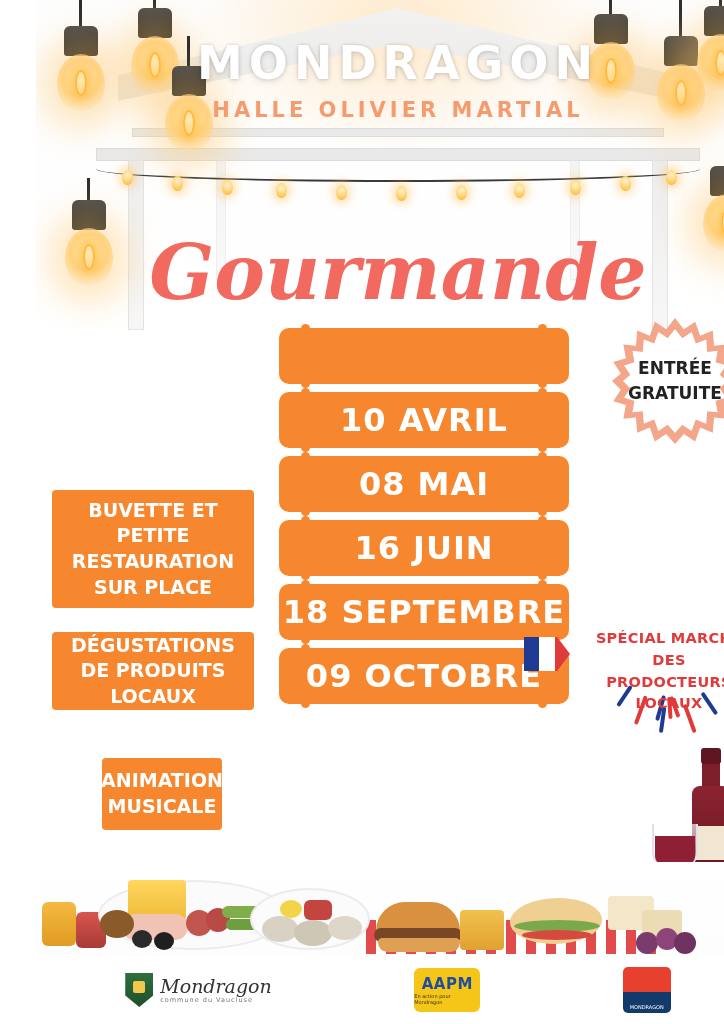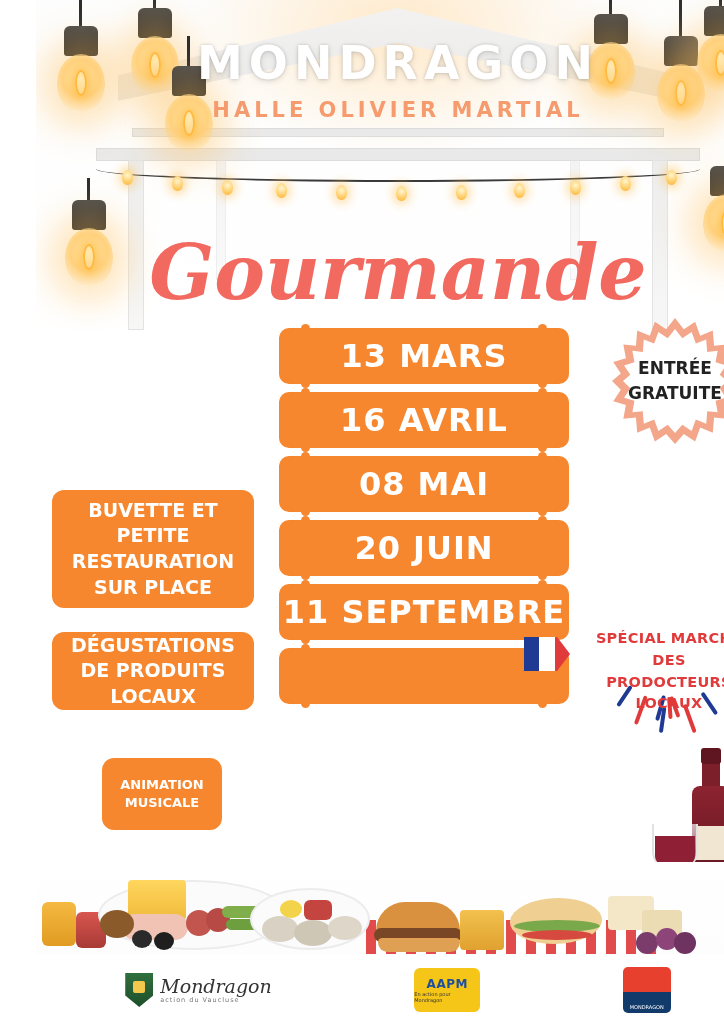--- a/index.html
+++ b/index.html
@@ -124,35 +124,35 @@
     position: absolute; bottom: -4px; width: 9px; height: 9px; border-radius: 50%;
     background: #f6872e;
   }
   .pill .knob-b.l { left: 22px; }
   .pill .knob-b.r { right: 22px; }
 
   
   .chip {
     position: absolute;
     background: #f6872e; color: #ffffff;
-    border-radius: 12px;
+    border-radius: 4px;
     font-family: "DejaVu Sans", sans-serif;
     font-weight: bold;
     text-align: center;
     display: flex; align-items: center; justify-content: center;
     padding: 8px 10px;
     line-height: 1.35;
   }
   .chip.hours {
     left: 20px; top: 358px; width: 192px; height: 44px;
     border-radius: 22px; font-size: 25px; letter-spacing: 1px;
   }
   .chip.buvette { left: 16px; top: 490px; width: 202px; height: 118px; font-size: 19px; }
   .chip.degust  { left: 16px; top: 632px; width: 202px; height: 78px; font-size: 19px; }
-  .chip.anim    { left: 66px; top: 758px; width: 120px; height: 72px; font-size: 13px; }
+  .chip.anim    { left: 66px; top: 758px; width: 120px; height: 72px; font-size: 19px; }
 
   
   .star {
     position: absolute; left: 576px; top: 318px; width: 126px; height: 126px;
     background: #f3a68a;
     clip-path: polygon(50% 0%,57% 9%,66% 3%,70% 14%,80% 10%,81% 22%,91% 21%,89% 32%,99% 35%,93% 44%,100% 50%,93% 57%,99% 66%,89% 69%,91% 80%,81% 79%,80% 91%,70% 87%,66% 98%,57% 92%,50% 100%,43% 92%,34% 98%,30% 87%,20% 91%,19% 79%,9% 80%,11% 69%,1% 66%,7% 57%,0% 50%,7% 44%,1% 35%,11% 32%,9% 21%,19% 22%,20% 10%,30% 14%,34% 3%,43% 9%);
     display: flex; align-items: center; justify-content: center;
   }
   .star .inner {
     width: 104px; height: 104px; background: #ffffff;
@@ -240,21 +240,21 @@
     background: conic-gradient(#e64b8c 0 25%, #f28b30 0 50%, #2fa7a0 0 75%, #6c4fa1 0 100%);
   }
   .rlp .t-small { font-family: "DejaVu Sans", sans-serif; font-size: 5.5px; color: #666; letter-spacing:.5px; }
   .rlp .t-big { font-family: "DejaVu Sans", sans-serif; font-weight: bold; font-size: 13.5px; color: #6c4fa1; line-height: 1.05; }
   .rlp .t-tiny { font-family: "DejaVu Sans", sans-serif; font-size: 5px; color: #888; }
   .aapm {
     width: 66px; height: 44px; background: #f5c518; border-radius: 6px;
     display: flex; flex-direction: column; align-items: center; justify-content: center;
     font-family: "DejaVu Sans", sans-serif;
   }
-  .aapm .big { font-weight: bold; font-size: 12px; color: #1f4e9c; letter-spacing: .5px; }
+  .aapm .big { font-weight: bold; font-size: 15px; color: #1f4e9c; letter-spacing: .5px; }
   .aapm .sm { font-size: 5px; color: #333; }
   .mdg {
     width: 48px; height: 46px; border-radius: 5px;
     background: linear-gradient(#e8402e 0 55%, #123a6b 55% 100%);
     display:flex; flex-direction:column; align-items:center; justify-content:flex-end;
     padding-bottom: 3px;
   }
   .mdg .sm { font-family: "DejaVu Sans", sans-serif; font-size: 5px; color:#fff; }
 </style>
 </head>
@@ -344,45 +344,45 @@
 
   <div class="star">
     <div class="inner">
       <span>ENTRÉE</span>
       <span>GRATUITE</span>
     </div>
   </div>
 
   <div class="dates">
     <div class="pill">
-      <span>13 MARS</span>
-      <i class="knob-b l"></i>
-        <i class="knob-b r"></i>
-    </div>
-    <div class="pill">
-      <span>16 AVRIL</span>
+      <i class="knob-b l"></i>
+        <i class="knob-b r"></i>
+    </div>
+    <div class="pill">
+      <span>10 AVRIL</span>
       <i class="knob-b l"></i>
         <i class="knob-b r"></i>
     </div>
     <div class="pill">
       <span>08 MAI</span>
       <i class="knob-b l"></i>
         <i class="knob-b r"></i>
     </div>
     <div class="pill">
-      <span>20 JUIN</span>
-      <i class="knob-b l"></i>
-        <i class="knob-b r"></i>
-    </div>
-    <div class="pill">
-      <span>11 SEPTEMBRE</span>
-      <i class="knob-b l"></i>
-        <i class="knob-b r"></i>
-    </div>
-    <div class="pill">
+      <span>16 JUIN</span>
+      <i class="knob-b l"></i>
+        <i class="knob-b r"></i>
+    </div>
+    <div class="pill">
+      <span>18 SEPTEMBRE</span>
+      <i class="knob-b l"></i>
+        <i class="knob-b r"></i>
+    </div>
+    <div class="pill">
+      <span>09 OCTOBRE</span>
       <i class="knob-b l"></i>
         <i class="knob-b r"></i>
     </div>
   </div>
 
   <div class="chip buvette">BUVETTE ET PETITE RESTAURATION SUR PLACE</div>
   <div class="chip degust">DÉGUSTATIONS DE PRODUITS LOCAUX</div>
   <div class="chip anim">ANIMATION MUSICALE</div>
 
   <div class="flag">
@@ -460,21 +460,21 @@
     <div class="blob" style="left:620px; bottom:4px; width:22px; height:22px; background:#8c4479;"></div>
     <div class="blob" style="left:638px; bottom:0; width:22px; height:22px; background:#6e3360;"></div>
   </div>
 
   <div class="footer">
 
     <div class="logo">
       <div class="crest"></div>
       <div>
         <div class="txt1">Mondragon</div>
-        <div class="txt2">action du Vaucluse</div>
+        <div class="txt2">commune du Vaucluse</div>
       </div>
     </div>
 
 
     <div class="aapm">
       <div class="big">AAPM</div>
       <div class="sm">En action pour Mondragon</div>
     </div>
 
     <div class="mdg">

